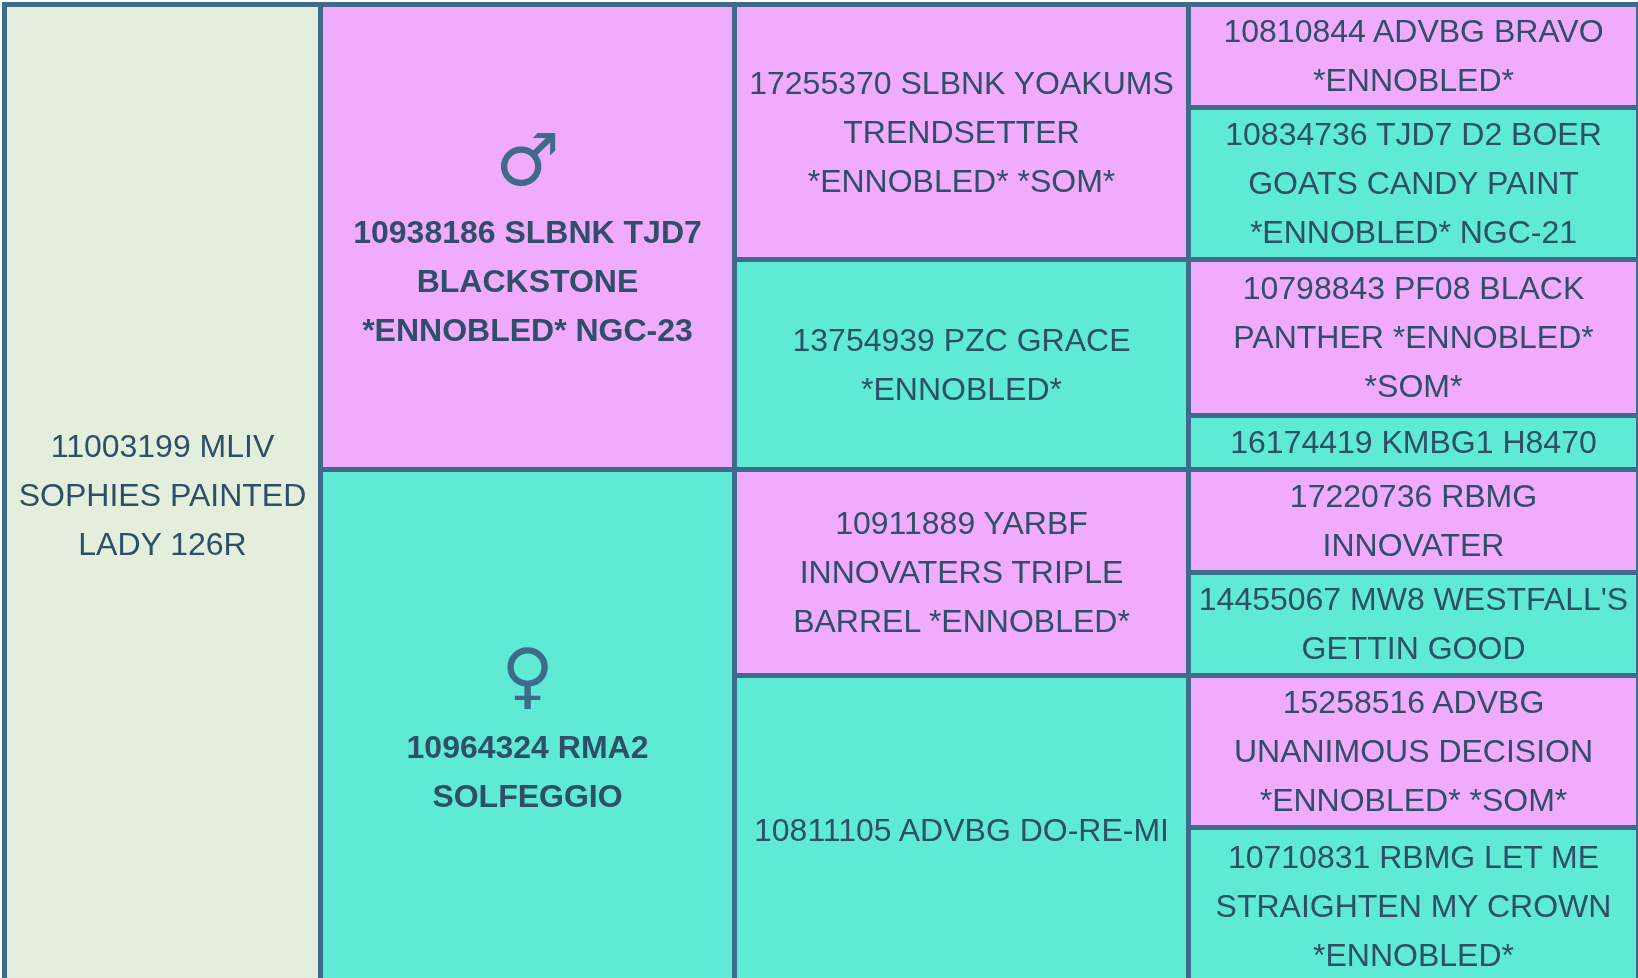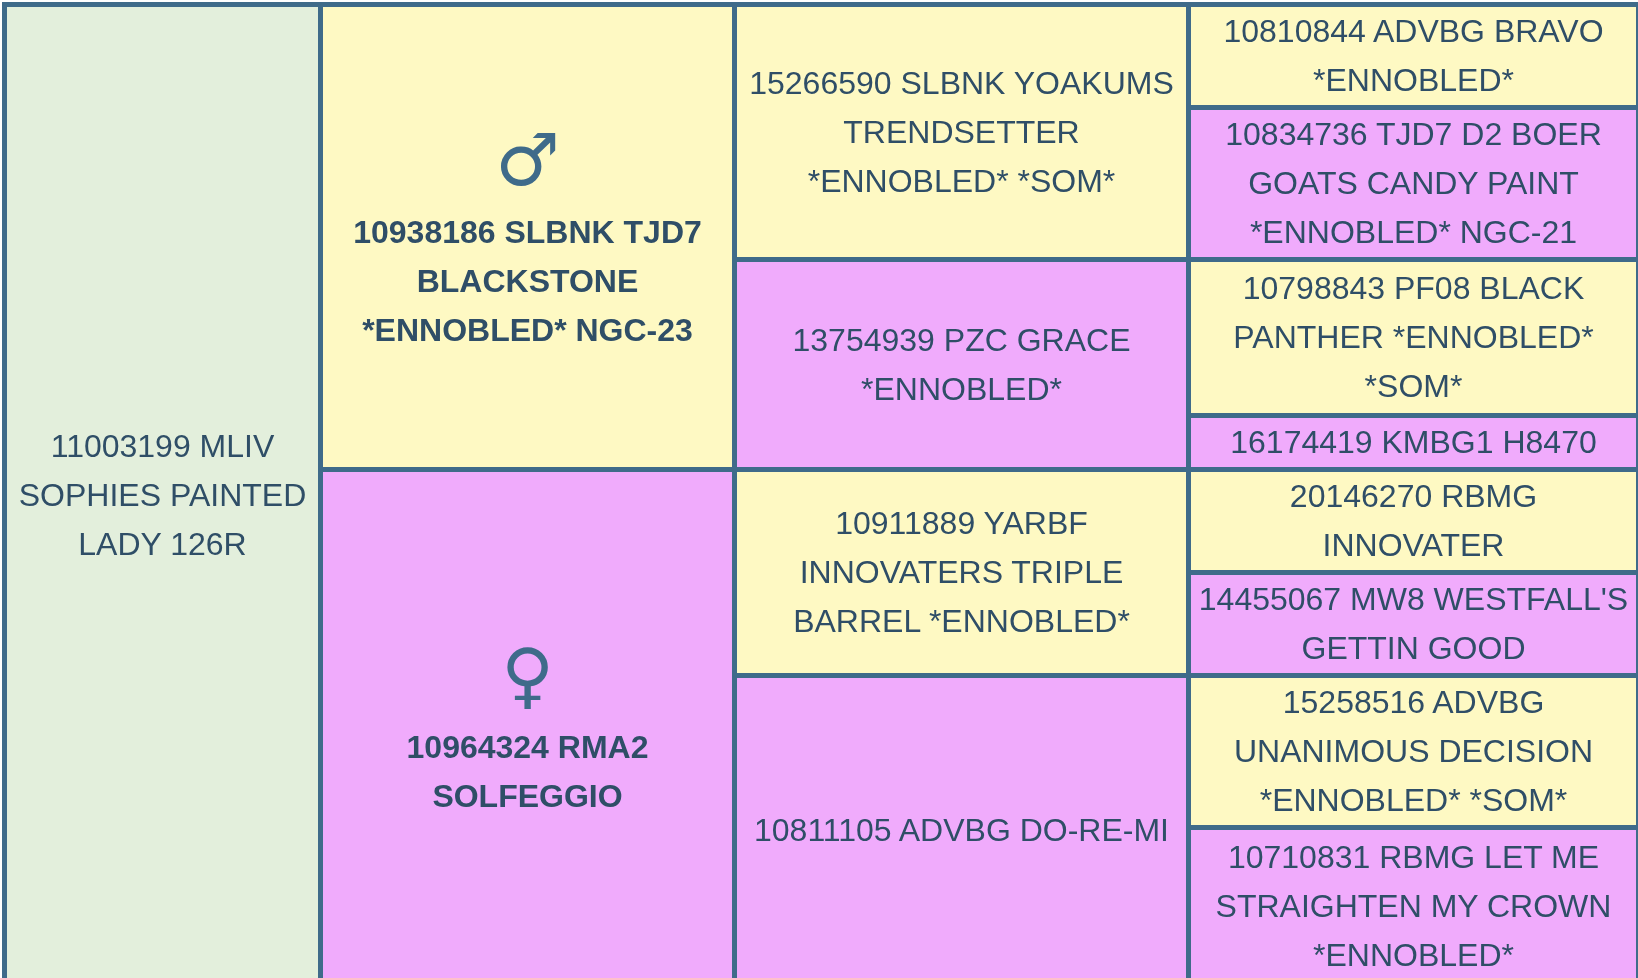--- a/index.html
+++ b/index.html
@@ -20,22 +20,22 @@
   table.pedigree td {
     border: 5px solid #3f6b8a;
     text-align: center;
     vertical-align: middle;
     color: #2f4e67;
     font-size: 32px;
     line-height: 49px;
     padding: 0 6px;
     overflow: hidden;
   }
-  td.male   { background: #fef9c3; }
-  td.female { background: #f0abfc; }
+  td.male   { background: #f0abfc; }
+  td.female { background: #5eead4; }
   td.subject-cell {
     background: #e3efdc;
     font-size: 33px;
     line-height: 47px;
   }
   td.parent-cell {
     font-weight: bold;
     font-size: 34px;
     line-height: 50px;
     color: #2d4a63;
@@ -61,40 +61,40 @@
       <col style="width:454px">
       <col style="width:450px">
     </colgroup>
     <tbody>
         <tr style="height:100px">
       <td rowspan="8" class="subject-cell">11003199 MLIV SOPHIES PAINTED LADY 126R</td>
       <td rowspan="4" class="male parent-cell">
         <span class="sex-symbol">♂</span>
         <span>10938186 SLBNK TJD7 BLACKSTONE *ENNOBLED* NGC-23</span>
       </td>
-      <td rowspan="2" class="male">15266590 SLBNK YOAKUMS TRENDSETTER *ENNOBLED* *SOM*</td>
+      <td rowspan="2" class="male">17255370 SLBNK YOAKUMS TRENDSETTER *ENNOBLED* *SOM*</td>
       <td class="male">10810844 ADVBG BRAVO *ENNOBLED*</td>
     </tr>
     <tr style="height:152px">
       <td class="female">10834736 TJD7 D2 BOER GOATS CANDY PAINT *ENNOBLED* NGC-21</td>
     </tr>
     <tr style="height:156px">
       <td rowspan="2" class="female">13754939 PZC GRACE *ENNOBLED*</td>
       <td class="male">10798843 PF08 BLACK PANTHER *ENNOBLED* *SOM*</td>
     </tr>
     <tr style="height:50px">
       <td class="female">16174419 KMBG1 H8470</td>
     </tr>
     <tr style="height:100px">
       <td rowspan="4" class="female parent-cell">
         <span class="sex-symbol">♀</span>
         <span>10964324 RMA2 SOLFEGGIO</span>
       </td>
       <td rowspan="2" class="male">10911889 YARBF INNOVATERS TRIPLE BARREL *ENNOBLED*</td>
-      <td class="male">20146270 RBMG INNOVATER</td>
+      <td class="male">17220736 RBMG INNOVATER</td>
     </tr>
     <tr style="height:102px">
       <td class="female">14455067 MW8 WESTFALL'S GETTIN GOOD</td>
     </tr>
     <tr style="height:152px">
       <td rowspan="2" class="female">10811105 ADVBG DO-RE-MI</td>
       <td class="male">15258516 ADVBG UNANIMOUS DECISION *ENNOBLED* *SOM*</td>
     </tr>
     <tr style="height:158px">
       <td class="female">10710831 RBMG LET ME STRAIGHTEN MY CROWN *ENNOBLED*</td>

